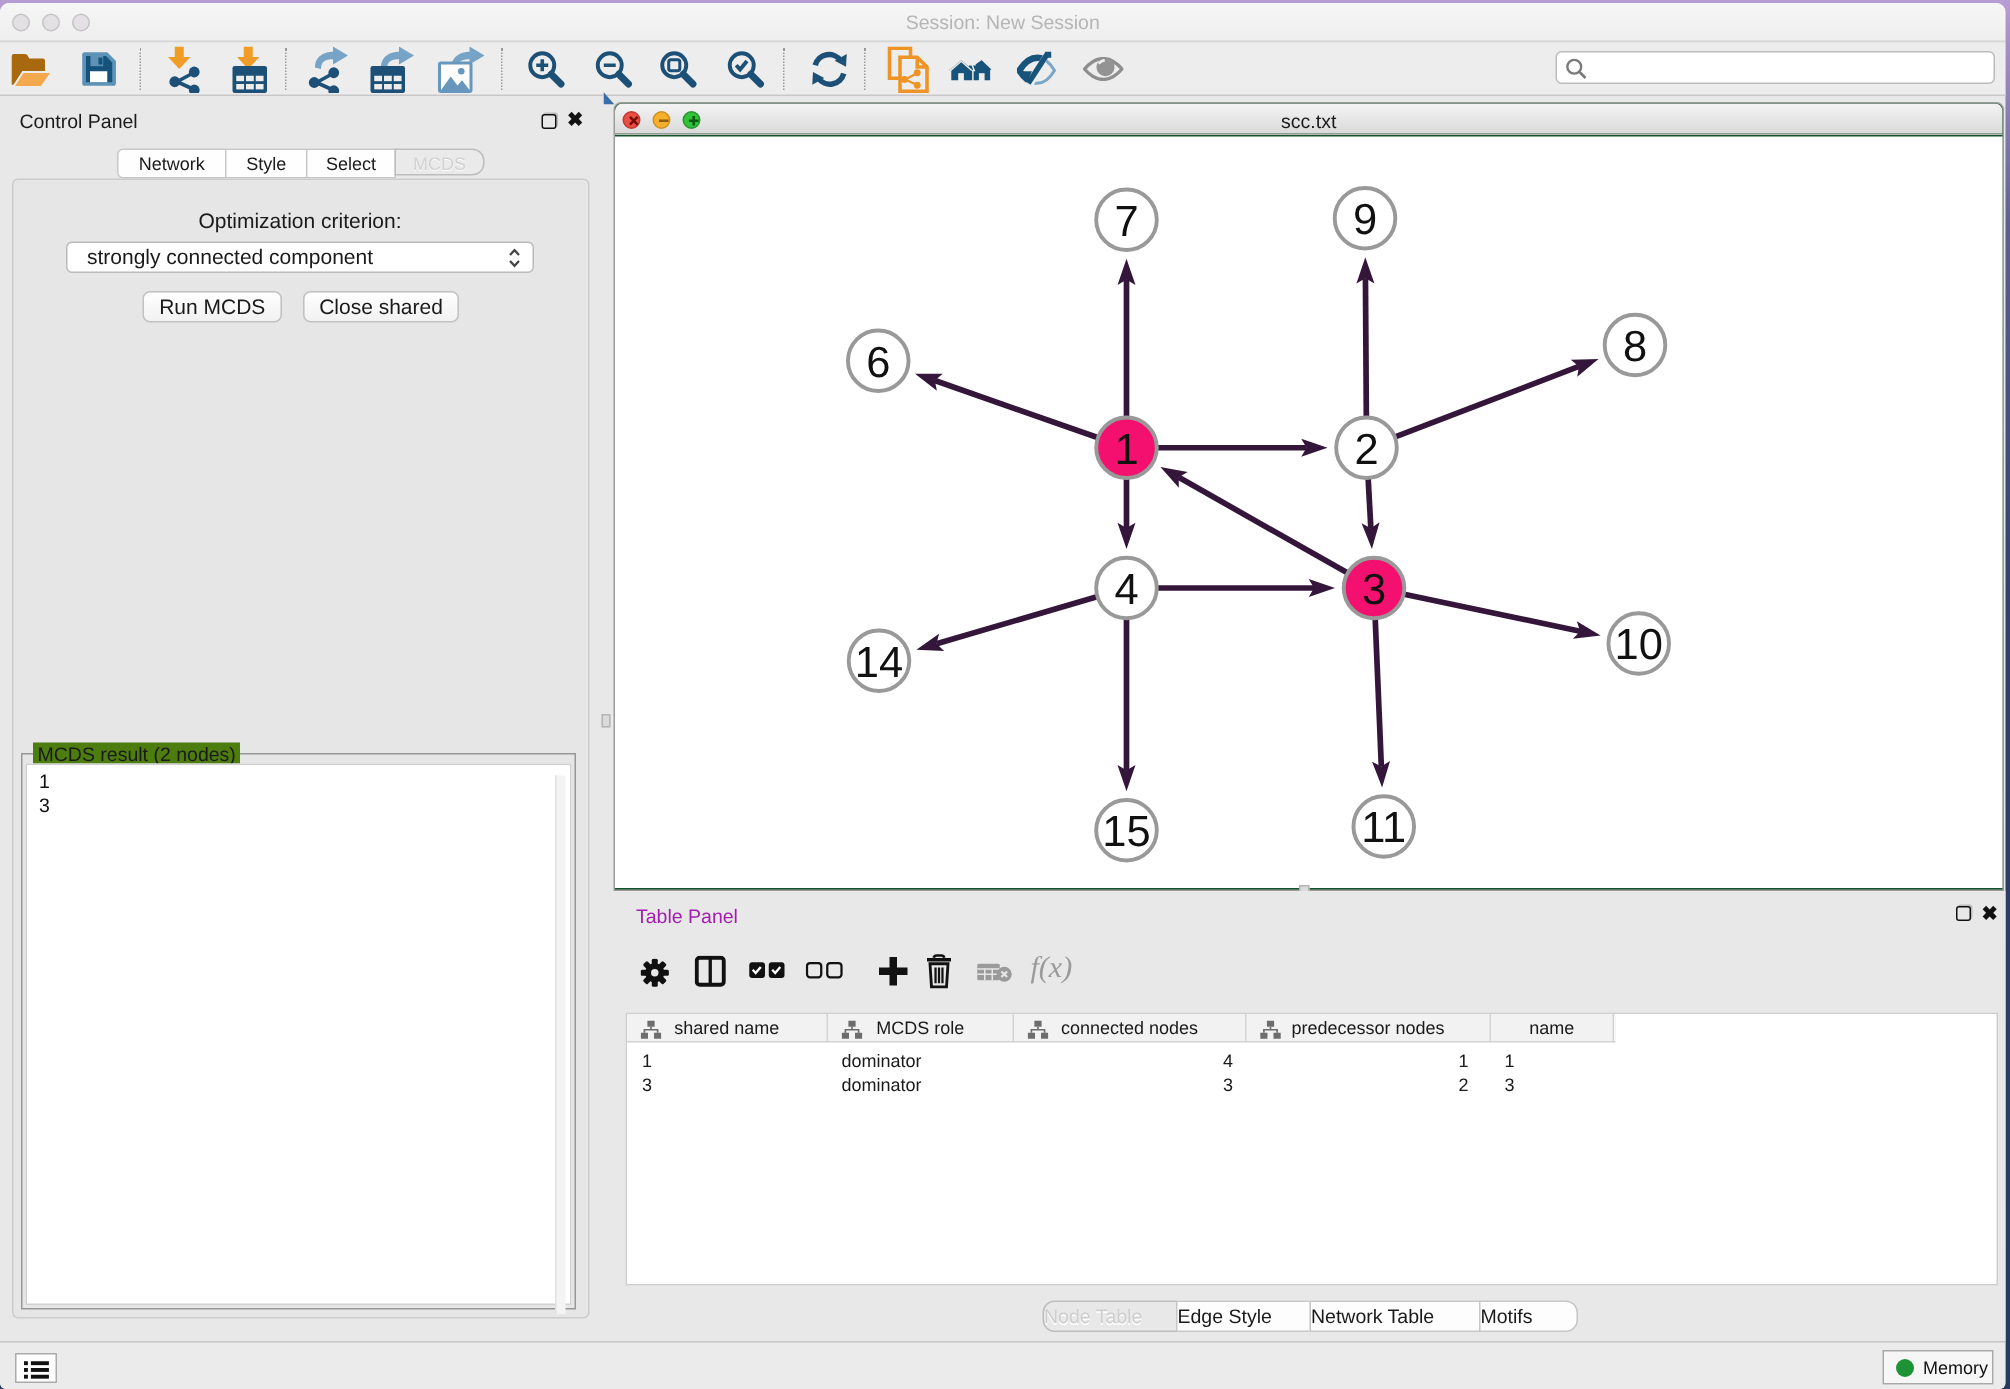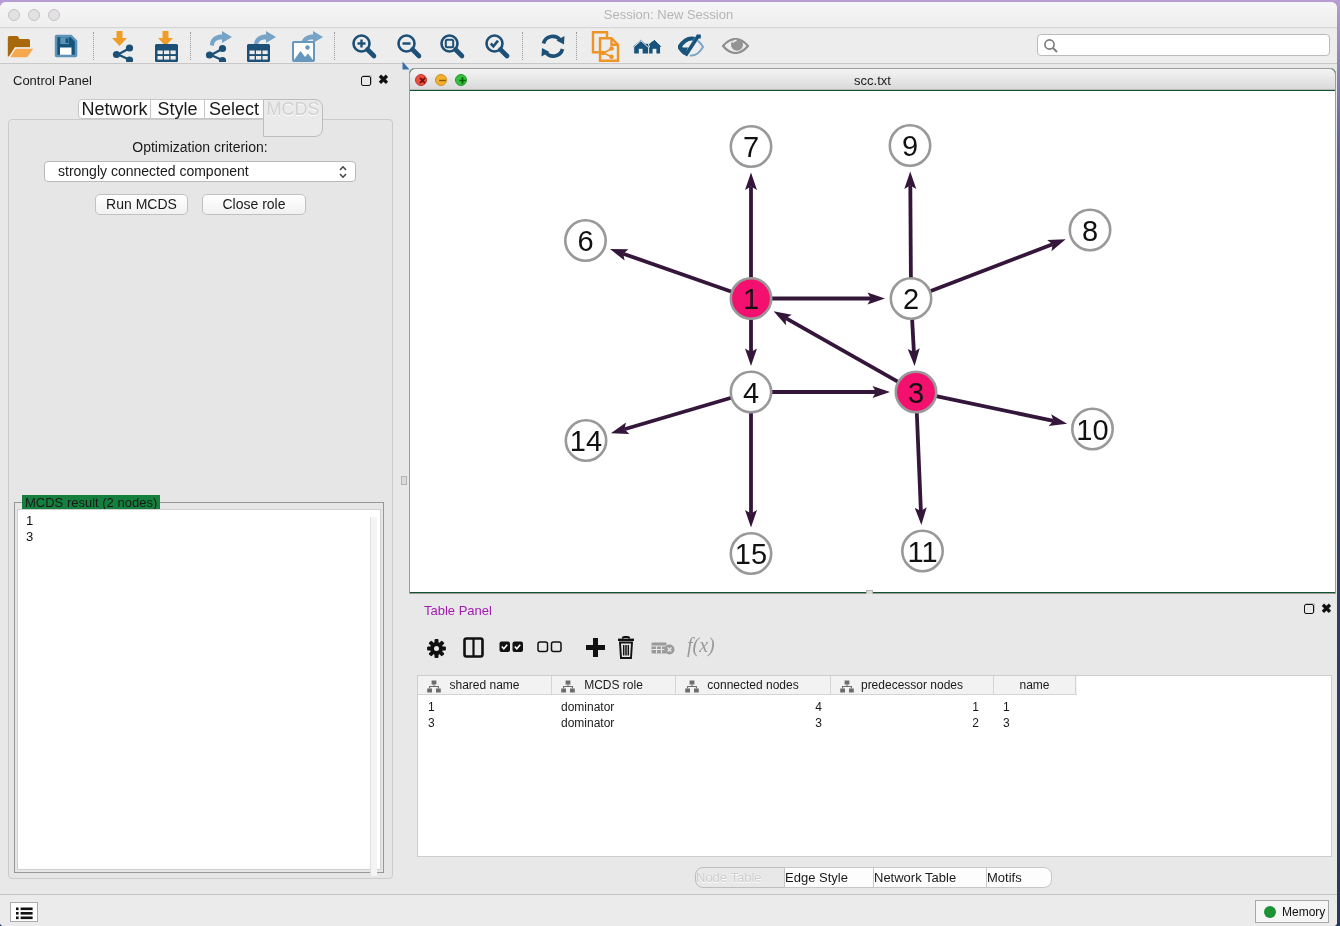--- a/index.html
+++ b/index.html
@@ -12,27 +12,27 @@
 #toolbar { position:absolute; left:0; top:27px; width:100%; height:35px; background:#eeedee; border-bottom:1px solid #c9c8c9; }
 .sep { position:absolute; top:3px; height:28px; width:0; border-left:1px dotted #9a9a9a; }
 .ticon { position:absolute; top:0; }
 #search { position:absolute; left:1037px; top:5px; width:293px; height:22px; background:#fff; border:1px solid #bcbbbc; border-radius:4px; }
 #cpanel { position:absolute; left:0; top:62px; width:400px; height:830px; background:#e9e8e9; }
 #cptitle { position:absolute; left:13px; top:9px; font-size:13px; color:#1a1a1a; }
 .fl-sq { position:absolute; width:10px; height:10px; border:1.5px solid #111; border-radius:2px; box-shadow:1px -1px 0 #bbb; }
 .fl-x { position:absolute; font-size:13px; font-weight:bold; color:#111; }
 #cpcontent { position:absolute; left:8px; top:55px; width:385px; height:760px; background:#e7e6e7; border:1px solid #cccbcc; border-radius:4px; }
 #tabs { position:absolute; left:78px; top:35px; width:245px; height:20px; }
-.tab { position:absolute; top:0; height:20px; background:#fefefe; border:1px solid #c8c7c8; font-size:18px; color:#1a1a1a; text-align:center; line-height:19px; }
-.tab.sel { background:#ebeaeb; color:#d2d1d2; border-color:#bebdbe; text-shadow:0 1px 0 #ffffff; height:38px; }
+.tab { position:absolute; top:0; height:20px; background:#fefefe; border:1px solid #c8c7c8; font-size:12px; color:#1a1a1a; text-align:center; line-height:19px; }
+.tab.sel { background:#ebeaeb; color:#d2d1d2; border-color:#bebdbe; text-shadow:0 1px 0 #ffffff; height:18px; }
 #optlabel { position:absolute; left:0; top:75px; width:400px; text-align:center; font-size:14px; color:#1a1a1a; }
 #dropdown { position:absolute; left:44px; top:97px; width:312px; height:21px; background:#fff; border:1px solid #bbbabb; border-radius:4px; font-size:14px; color:#1a1a1a; line-height:19px; padding-left:13px; }
 .btn { position:absolute; top:130px; height:21px; background:linear-gradient(#ffffff,#f2f1f2); border:1px solid #c2c1c2; border-radius:5px; font-size:14px; color:#1a1a1a; text-align:center; line-height:19px; }
 #mcdsgroup { position:absolute; left:14px; top:438px; width:370px; height:371px; border:1px solid #979797; }
-#mcdslabel { position:absolute; left:7px; top:-8px; background:#15803d; padding:0 3px; font-size:13px; color:#1a1a1a; }
+#mcdslabel { position:absolute; left:7px; top:-8px; background:#4d7c0f; padding:0 3px; font-size:13px; color:#1a1a1a; }
 #mcdstext { position:absolute; left:2px; top:6px; width:364px; height:361px; background:#fff; border:1px solid #d0d0d0; font-size:13px; color:#111; padding:3px 0 0 8px; line-height:16px; }
 #mcdsscroll { position:absolute; right:3px; top:7px; width:7px; height:359px; background:#f4f4f4; border-left:1px solid #e0e0e0; }
 #netwin { position:absolute; left:409px; top:66px; width:927px; height:526px; background:#14532d; border:1px solid #9d9c9d; border-radius:5px 5px 0 0; }
 #nettitle { position:absolute; left:0; top:0; width:100%; height:21px; background:linear-gradient(#f5f4f5,#dbdadb); border-bottom:1px solid #b9b8b9; border-radius:5px 5px 0 0; }
 .mc { position:absolute; top:4.5px; width:12px; height:12px; border-radius:50%; }
 #netname { position:absolute; top:4px; width:100%; text-align:center; font-size:13px; color:#1a1a1a; }
 #canvas { position:absolute; left:0; top:22px; width:925px; height:501px; background:#fff; overflow:hidden; }
 #tpanel { position:absolute; left:409px; top:592px; width:931px; height:300px; background:#e9e8e9; }
 #tptitle { position:absolute; left:15px; top:9px; font-size:13px; color:#a21caf; }
 #tptoolbar { position:absolute; left:8px; top:38px; width:915px; height:33px; background:#e9e8e9; }
@@ -213,21 +213,21 @@
     <div class="tab sel" style="left:185px;width:60px;border-radius:0 8px 8px 0">MCDS</div>
   </div>
   <div id="optlabel">Optimization criterion:</div>
   <div id="dropdown">strongly connected component
     <svg style="position:absolute;right:7px;top:3px" width="10" height="14" viewBox="0 0 10 14">
       <path d="M2 5 L5 1.8 L8 5" fill="none" stroke="#444" stroke-width="1.5"></path>
       <path d="M2 9 L5 12.2 L8 9" fill="none" stroke="#444" stroke-width="1.5"></path>
     </svg>
   </div>
   <div class="btn" style="left:95px;width:93px">Run MCDS</div>
-  <div class="btn" style="left:202px;width:104px">Close role</div>
+  <div class="btn" style="left:202px;width:104px">Close shared</div>
   <div id="mcdsgroup">
     <div id="mcdslabel">MCDS result (2 nodes)</div>
     <div id="mcdstext">1<br>3<div id="mcdsscroll"></div></div>
   </div>
 </div>
 <svg style="position:absolute;left:402px;top:59px" width="8" height="9" viewBox="0 0 8 9">
       <path d="M0.5 8.5 V0.5 L7.5 8.5 z" fill="#3a6ea8"></path>
     </svg>
 <div style="position:absolute;left:401px;top:474px;width:6px;height:9px;background:#dcdbdc;border:1px solid #b5b4b5"></div>
 <div id="netwin">

